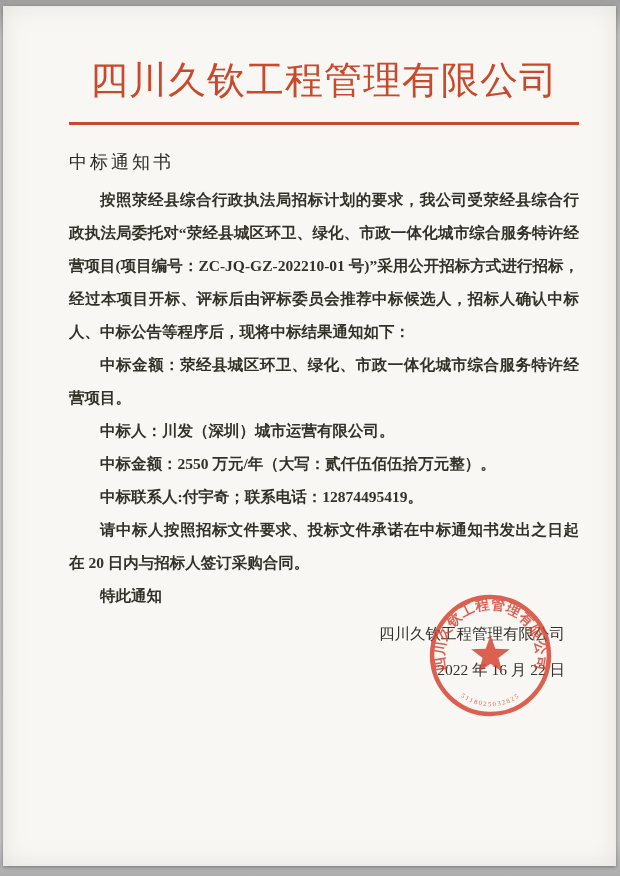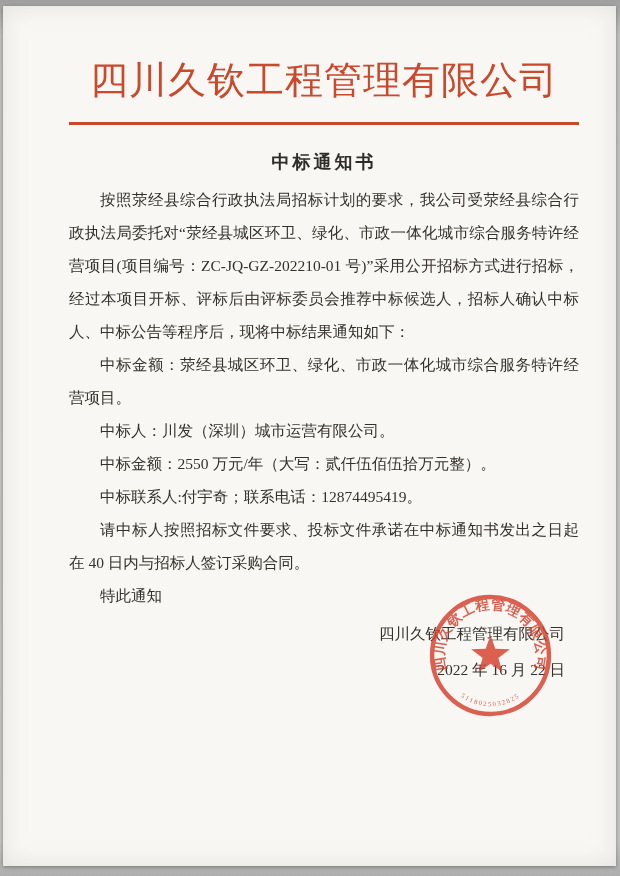--- a/index.html
+++ b/index.html
@@ -30,37 +30,37 @@
     font-size: 38px;
     line-height: 52px;
     letter-spacing: 1px;
     text-align: center;
     color: #c8492b;
     white-space: nowrap;
     font-weight: 400;
   }
   .doc-title {
     margin-top: 24px;
-    text-align: center;
     font-size: 18px;
     line-height: 26px;
-    font-weight: bold;
+    font-weight: normal;
     letter-spacing: 3px;
     color: #2f2c28;
   }
   .doc-body {
     margin-top: 8px;
     color: #343129;
     font-size: 15.5px;
     line-height: 33px;
     text-align: justify;
   }
   .doc-body p {
     text-indent: 2em;
     margin: 0;
+    font-weight: bold;
   }
   .signature {
     margin-top: 4px;
     text-align: right;
     padding-right: 14px;
     color: #343129;
     font-size: 15.5px;
     line-height: 36px;
   }
   .seal {
@@ -88,21 +88,21 @@
     </div>
 
     <div class="doc-title">中标通知书</div>
 
     <div class="doc-body">
       <p>按照荥经县综合行政执法局招标计划的要求，我公司受荥经县综合行政执法局委托对“荥经县城区环卫、绿化、市政一体化城市综合服务特许经营项目(项目编号：ZC-JQ-GZ-202210-01 号)”采用公开招标方式进行招标，经过本项目开标、评标后由评标委员会推荐中标候选人，招标人确认中标人、中标公告等程序后，现将中标结果通知如下：</p>
       <p>中标金额：荥经县城区环卫、绿化、市政一体化城市综合服务特许经营项目。</p>
       <p>中标人：川发（深圳）城市运营有限公司。</p>
       <p>中标金额：2550 万元/年（大写：贰仟伍佰伍拾万元整）。</p>
       <p>中标联系人:付宇奇；联系电话：12874495419。</p>
-      <p>请中标人按照招标文件要求、投标文件承诺在中标通知书发出之日起在 40 日内与招标人签订采购合同。</p>
+      <p>请中标人按照招标文件要求、投标文件承诺在中标通知书发出之日起在 20 日内与招标人签订采购合同。</p>
       <p>特此通知</p>
     </div>
 
     <div class="signature">
       <div>四川久钦工程管理有限公司</div>
       <div>2022 年 16 月 22 日</div>
     </div>
 
     <svg class="seal" viewBox="0 0 200 200" aria-hidden="true">
       <defs>

